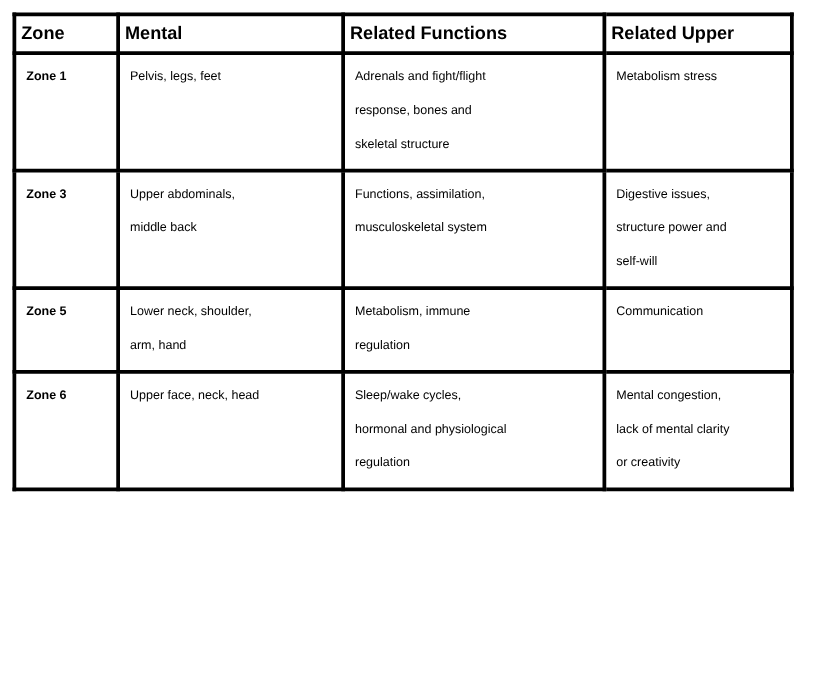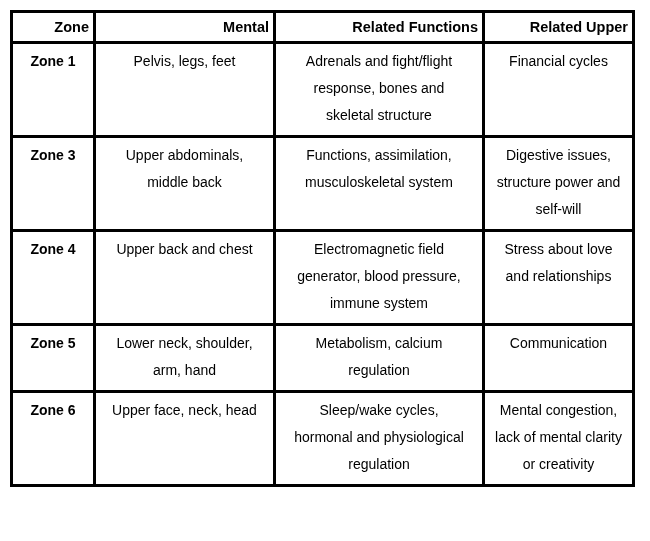--- a/index.html
+++ b/index.html
@@ -23,30 +23,30 @@
   }
   table.zones col.c-zone   { width: 83px;  }
   table.zones col.c-musc   { width: 180px; }
   table.zones col.c-func   { width: 209px; }
   table.zones col.c-issue  { width: 150px; }
 
   table.zones th,
   table.zones td {
     border: 3px solid #000000;
     vertical-align: top;
-    text-align: center;
+    text-align: left;
     padding: 4px 8px 6px 8px;
-    font-size: 14px;
+    font-size: 10px;
     line-height: 27px;
     white-space: pre-line;
     overflow: hidden;
     box-sizing: border-box;
   }
   table.zones th {
-    text-align: right;
+    text-align: left;
     vertical-align: middle;
     font-weight: bold;
     font-size: 14.5px;
     line-height: 18px;
     padding: 4px 4px;
     white-space: normal;
   }
   table.zones tr.hdr      { height: 31px; }
   table.zones tr.r0       { height: 86px; }
   table.zones tr.r1       { height: 87px; }
@@ -76,46 +76,37 @@
       <th>Related Upper</th>
     </tr>
   </thead>
   <tbody>
     <tr class="r0">
       <td class="zone-cell">Zone 1</td>
       <td>Pelvis, legs, feet</td>
       <td>Adrenals and fight/flight
 response, bones and
 skeletal structure</td>
-      <td>Financial cycles</td>
+      <td>Metabolism stress</td>
     </tr>
     <tr class="r2">
       <td class="zone-cell">Zone 3</td>
       <td>Upper abdominals,
 middle back</td>
       <td>Functions, assimilation,
 musculoskeletal system</td>
       <td>Digestive issues,
 structure power and
 self-will</td>
     </tr>
-    <tr class="r3">
-      <td class="zone-cell">Zone 4</td>
-      <td>Upper back and chest</td>
-      <td>Electromagnetic field
-generator, blood pressure,
-immune system</td>
-      <td>Stress about love
-and relationships</td>
-    </tr>
     <tr class="r4">
       <td class="zone-cell">Zone 5</td>
       <td>Lower neck, shoulder,
 arm, hand</td>
-      <td>Metabolism, calcium
+      <td>Metabolism, immune
 regulation</td>
       <td>Communication</td>
     </tr>
     <tr class="r5">
       <td class="zone-cell">Zone 6</td>
       <td>Upper face, neck, head</td>
       <td>Sleep/wake cycles,
 hormonal and physiological
 regulation</td>
       <td>Mental congestion,

